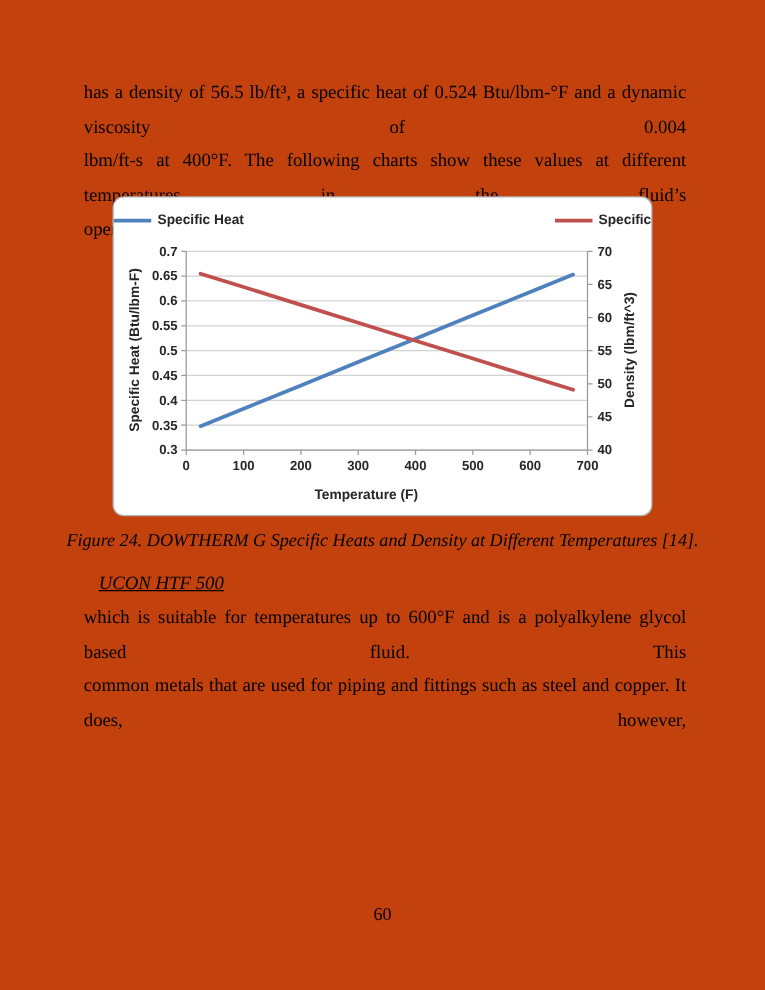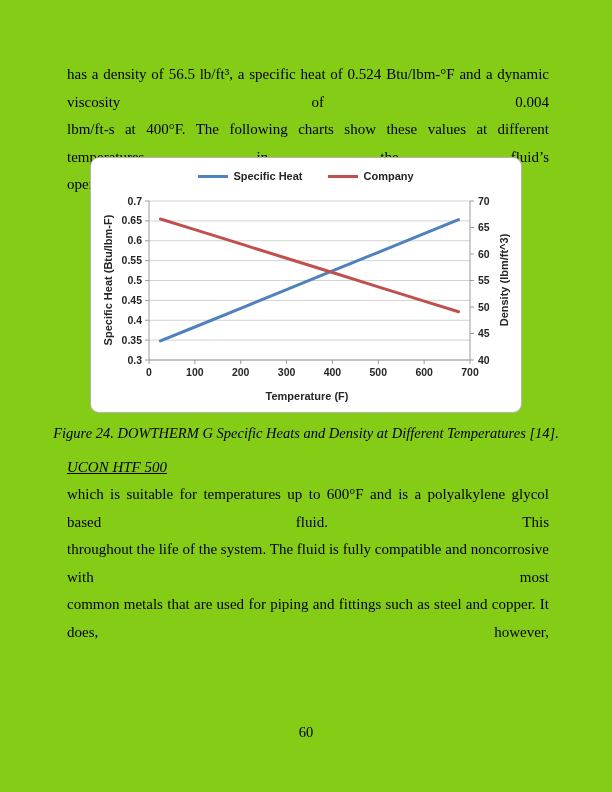--- a/index.html
+++ b/index.html
@@ -1,47 +1,47 @@
 <!DOCTYPE html>
 <html><head>
 <meta charset="utf-8">
 <style>
   html,body{margin:0;padding:0;background:#e8e8e8;}
   .page{
-    position:relative;width:612px;height:792px;background:#84cc16;
+    position:relative;width:612px;height:792px;background:#c2410c;
     font-family:"Liberation Serif",serif;color:#000;margin:0 auto;overflow:hidden;
   }
   .para{position:absolute;left:67px;width:482px;font-size:15px;line-height:27.5px;}
   .p1{top:61px;}
   .p2{top:481px;}
   .jline{text-align:justify;text-align-last:justify;white-space:normal;}
   .jline.last{text-align-last:left;}
   .chart-box{
     position:absolute;left:90px;top:157px;width:432px;height:256px;
     border:1.5px solid #b3b3b3;border-radius:9px;background:#fff;box-sizing:border-box;
   }
   .chart-box svg{position:absolute;left:0;top:0;}
   .legend{
-    position:absolute;top:12px;left:0;right:0;display:flex;justify-content:center;
+    position:absolute;top:12px;left:0;right:0;display:flex;justify-content:space-between;
     align-items:center;gap:26px;font-family:"Liberation Sans",sans-serif;
     font-size:11px;font-weight:bold;color:#262626;
   }
   .legend .entry{display:flex;align-items:center;gap:5px;}
   .legend .swatch{display:inline-block;width:30px;height:3px;}
   .axis-title{
     position:absolute;font-family:"Liberation Sans",sans-serif;font-size:11px;
     font-weight:bold;color:#262626;white-space:nowrap;
   }
   .axis-title.left{top:122px;left:17px;transform:translate(-50%,-50%) rotate(-90deg);}
   .axis-title.right{top:122px;left:413px;transform:translate(-50%,-50%) rotate(-90deg);}
-  .axis-title.xaxis{top:232px;left:216px;transform:translateX(-50%);}
+  .axis-title.xaxis{top:232px;left:202px;transform:translateX(-50%);}
   text.tick{font-family:"Liberation Sans",sans-serif;font-size:10.5px;font-weight:bold;fill:#262626;}
   .caption{position:absolute;top:423px;left:0;width:612px;text-align:center;
     font-style:italic;font-size:14.5px;line-height:20px;}
-  .heading{position:absolute;top:457px;left:67px;font-style:italic;font-size:15px;
+  .heading{position:absolute;top:457px;left:79px;font-style:italic;font-size:15px;
     line-height:20px;text-decoration:underline;}
   .page-number{position:absolute;top:722px;left:0;width:612px;text-align:center;
     font-size:14.5px;line-height:20px;}
 </style>
 </head>
 <body>
 
 <div class="page">
 
   <div class="para p1">
@@ -115,34 +115,33 @@
         <polyline points="69.46428571428571,182.92000000000002 103.85714285714286,169.0075 149.71428571428572,150.325 195.57142857142856,131.64249999999998 241.42857142857142,112.95999999999998 287.2857142857143,94.2775 333.1428571428571,75.595 367.5357142857143,61.682499999999976" fill="none" stroke="#4F81BD" stroke-width="3" stroke-linecap="round"></polyline>
         <polyline points="69.46428571428571,61.02000000000004 103.85714285714286,71.62000000000003 149.71428571428572,85.93 195.57142857142856,100.23999999999998 241.42857142857142,114.55 287.2857142857143,128.86 333.1428571428571,143.17 367.5357142857143,153.76999999999998" fill="none" stroke="#C0504D" stroke-width="3" stroke-linecap="round"></polyline>
       </svg>
     <div class="legend" id="legend">
         <div class="entry">
           <span class="swatch" style="background: rgb(79, 129, 189);"></span>
           <span>Specific Heat</span>
         </div>
         <div class="entry">
           <span class="swatch" style="background: rgb(192, 80, 77);"></span>
-          <span>Company</span>
+          <span>Specific</span>
         </div>
       </div>
     <div class="axis-title left">Specific Heat (Btu/lbm-F)</div>
     <div class="axis-title right">Density (lbm/ft^3)</div>
     <div class="axis-title xaxis">Temperature (F)</div>
   </div>
 
   <div class="caption">Figure 24. DOWTHERM G Specific Heats and Density at Different Temperatures [14].</div>
 
   <div class="heading">UCON HTF 500</div>
 
   <div class="para p2">
     <div class="jline">which is suitable for temperatures up to 600°F and is a polyalkylene glycol based fluid.  This</div>
-    <div class="jline">throughout the life of the system.  The fluid is fully compatible and noncorrosive with most</div>
     <div class="jline">common metals that are used for piping and fittings such as steel and copper.  It does, however,</div>
 
   </div>
 
   <div class="page-number">60</div>
 
 </div>
 
 </body></html>

